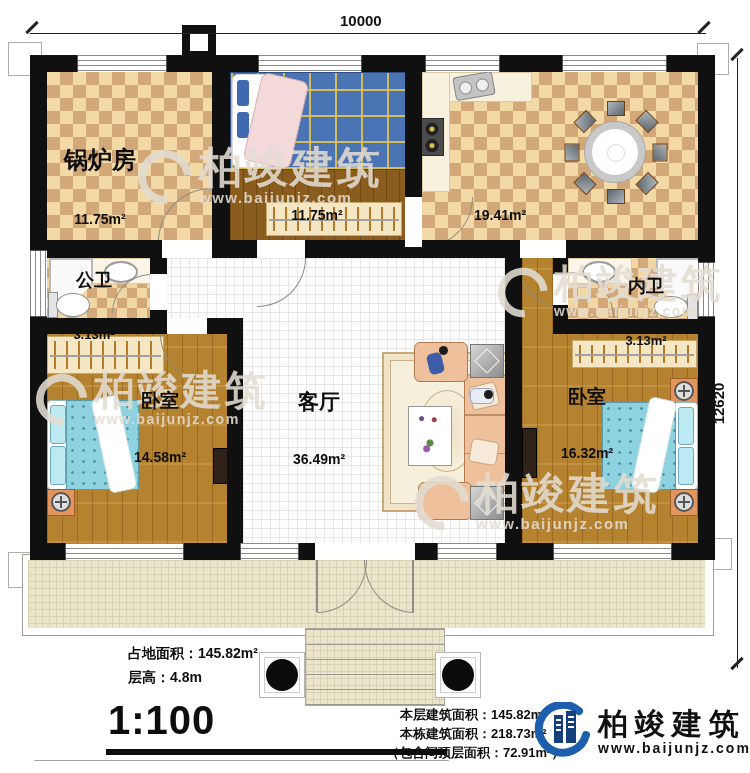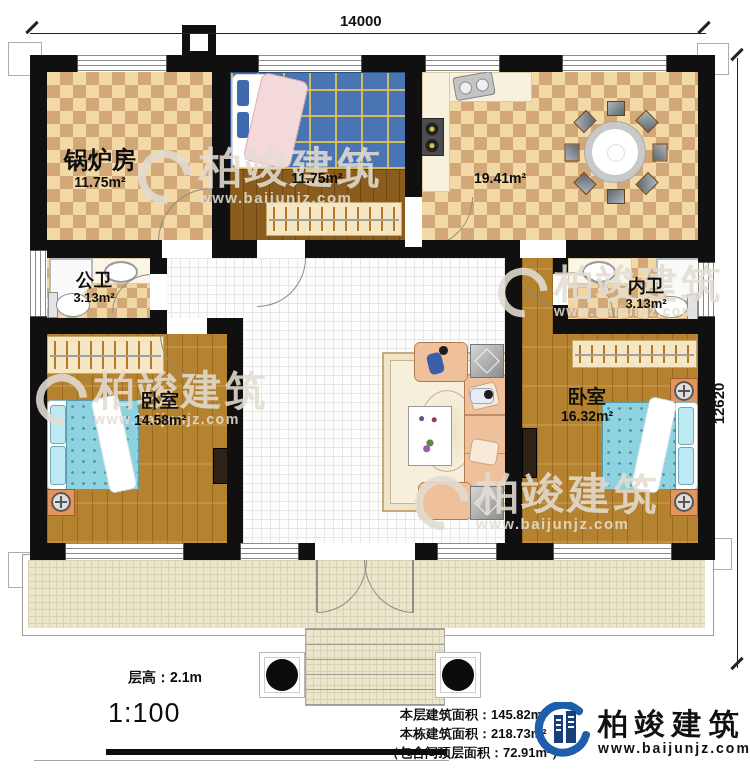--- a/index.html
+++ b/index.html
@@ -66,21 +66,21 @@
   .chair{position:absolute;z-index:10;width:16px;height:13px;
      background:linear-gradient(135deg,#aeb6bc,#5c666e);border:1px solid #6d411a;}
   .dtable{position:absolute;z-index:11;box-sizing:border-box;border-radius:50%;
      background:#fff;border:7px solid #c9c9c9;box-shadow:0 0 0 1px #a9a9a9;}
   .dtable::after{content:"";position:absolute;left:50%;top:50%;width:16px;height:16px;margin:-8px 0 0 -8px;
      border:1px solid #dcdcdc;border-radius:50%;}
   .tv{background:#2e2218;border:1px solid #000;z-index:12;position:absolute;}
   
   .rlabel{position:absolute;text-align:center;z-index:50;color:#0d0d0d;line-height:1.15;}
   .rlabel .nm{font-weight:800;display:block;}
-  .rlabel .ar{font-weight:700;display:block;}
+  .rlabel .ar{font-weight:700;display:block;margin-top:37px;}
   
   .wm{position:absolute;display:flex;align-items:center;gap:7px;z-index:40;pointer-events:none;
       color:rgba(226,220,209,.88);}
   .wm-ring{width:38px;height:38px;border:8px solid rgba(226,220,209,.88);border-radius:50%;
       border-right-color:transparent;transform:rotate(40deg);flex:0 0 auto;}
   .wm-cn{font-size:43px;font-weight:900;letter-spacing:3px;line-height:1;white-space:nowrap;}
   .wm-url{font-size:15px;font-weight:800;letter-spacing:1.5px;line-height:1.2;white-space:nowrap;}
   
   .dim{position:absolute;z-index:60;background:#222;}
   .tick{position:absolute;z-index:61;width:16px;height:3px;background:#222;transform:rotate(-45deg);}
@@ -91,34 +91,34 @@
       box-shadow:inset 0 0 0 4px #fff,inset 0 0 0 5px #cfcfcf;}
   .colped .core{position:absolute;left:50%;top:50%;width:32px;height:32px;margin:-16px 0 0 -16px;
       background:#0c0c0c;border-radius:50%;}
   .steps{position:absolute;z-index:6;background:#eae5cb;
       background-image:repeating-linear-gradient(180deg,#9a9a90 0 1px,transparent 1px 15px),
         linear-gradient(#d8d2b2 1px,transparent 1px),linear-gradient(90deg,#d8d2b2 1px,transparent 1px);
       background-size:100% 100%,7px 7px,7px 7px;border:1px solid #a9a9a0;}
   
   .ftxt{position:absolute;font-weight:700;color:#0d0d0d;z-index:70;white-space:nowrap;}
   .title-cn{font-size:40px;font-weight:800;letter-spacing:-1px;}
-  .title-scale{font-size:27px;font-weight:400;letter-spacing:1px;}
+  .title-scale{font-size:40px;font-weight:700;letter-spacing:1px;}
   .brand-cn{font-size:30px;font-weight:900;letter-spacing:7px;color:#101010;}
   .brand-url{font-size:14px;font-weight:800;letter-spacing:2px;color:#101010;}
   .person{position:absolute;z-index:13;}
 </style>
 </head>
 <body>
 
 <div class="plan">
 
   <div class="dim" style="left:30px;top:33px;width:676px;height:1px;"></div>
   <div class="tick" style="left:24px;top:26px;"></div>
   <div class="tick" style="left:696px;top:26px;"></div>
-  <div class="dimtxt" style="left:340px;top:12px;">14000</div>
+  <div class="dimtxt" style="left:340px;top:12px;">10000</div>
 
   <div class="dim" style="left:737px;top:58px;width:1px;height:610px;"></div>
   <div class="tick" style="left:729px;top:53px;"></div>
   <div class="tick" style="left:729px;top:662px;"></div>
   <div class="dimtxt" style="left:698px;top:395px;transform:rotate(-90deg);transform-origin:center;">12620</div>
 
   <div class="sq" style="left:8px;top:42px;width:32px;height:32px;"></div>
   <div class="sq" style="left:697px;top:43px;width:30px;height:30px;"></div>
   <div class="sq" style="left:8px;top:552px;width:34px;height:34px;"></div>
   <div class="sq" style="left:700px;top:538px;width:30px;height:30px;"></div>
@@ -298,20 +298,24 @@
     <span class="ar" style="font-size:13px;">3.13m²</span>
   </div>
   <div class="rlabel" style="left:115px;top:390px;width:90px;">
     <span class="nm" style="font-size:19px;">卧室</span>
     <span class="ar" style="font-size:14px;">14.58m²</span>
   </div>
   <div class="rlabel" style="left:532px;top:386px;width:110px;">
     <span class="nm" style="font-size:19px;">卧室</span>
     <span class="ar" style="font-size:14px;">16.32m²</span>
   </div>
+  <div class="rlabel" style="left:264px;top:390px;width:110px;">
+    <span class="nm" style="font-size:21px;">客厅</span>
+    <span class="ar" style="font-size:14px;">36.49m²</span>
+  </div>
 
   <div class="wm" style="left:138px;top:146px;">
     <div class="wm-ring"></div>
     <div>
       <div class="wm-cn">柏竣建筑</div>
       <div class="wm-url">www.baijunjz.com</div>
     </div>
   </div>
   <div class="wm" style="left:498px;top:264px;transform:scale(.92);transform-origin:left top;">
     <div class="wm-ring"></div>
@@ -328,21 +332,22 @@
     </div>
   </div>
   <div class="wm" style="left:415px;top:472px;">
     <div class="wm-ring"></div>
     <div>
       <div class="wm-cn">柏竣建筑</div>
       <div class="wm-url">www.baijunjz.com</div>
     </div>
   </div>
 
-  <div class="ftxt" style="left:128px;top:669px;font-size:14px;">层高：2.1m</div>
+  <div class="ftxt" style="left:128px;top:645px;font-size:14px;">占地面积：145.82m²</div>
+  <div class="ftxt" style="left:128px;top:669px;font-size:14px;">层高：4.8m</div>
 
   <div class="ftxt" style="left:108px;top:698px;display:flex;align-items:baseline;">
       <span class="title-scale">1:100</span>
   </div>
   <div class="abs" style="left:106px;top:749px;width:340px;height:6px;background:#0d0d0d;z-index:70;"></div>
   <div class="abs" style="left:34px;top:760px;width:415px;height:1px;background:#a6a6a6;z-index:70;"></div>
 
   <div class="ftxt" style="left:400px;top:706px;font-size:13px;">本层建筑面积：145.82m²</div>
   <div class="ftxt" style="left:400px;top:725px;font-size:13px;">本栋建筑面积：218.73m²</div>
   <div class="ftxt" style="left:386px;top:744px;font-size:13px;">（包含闷顶层面积：72.91m²）</div>

